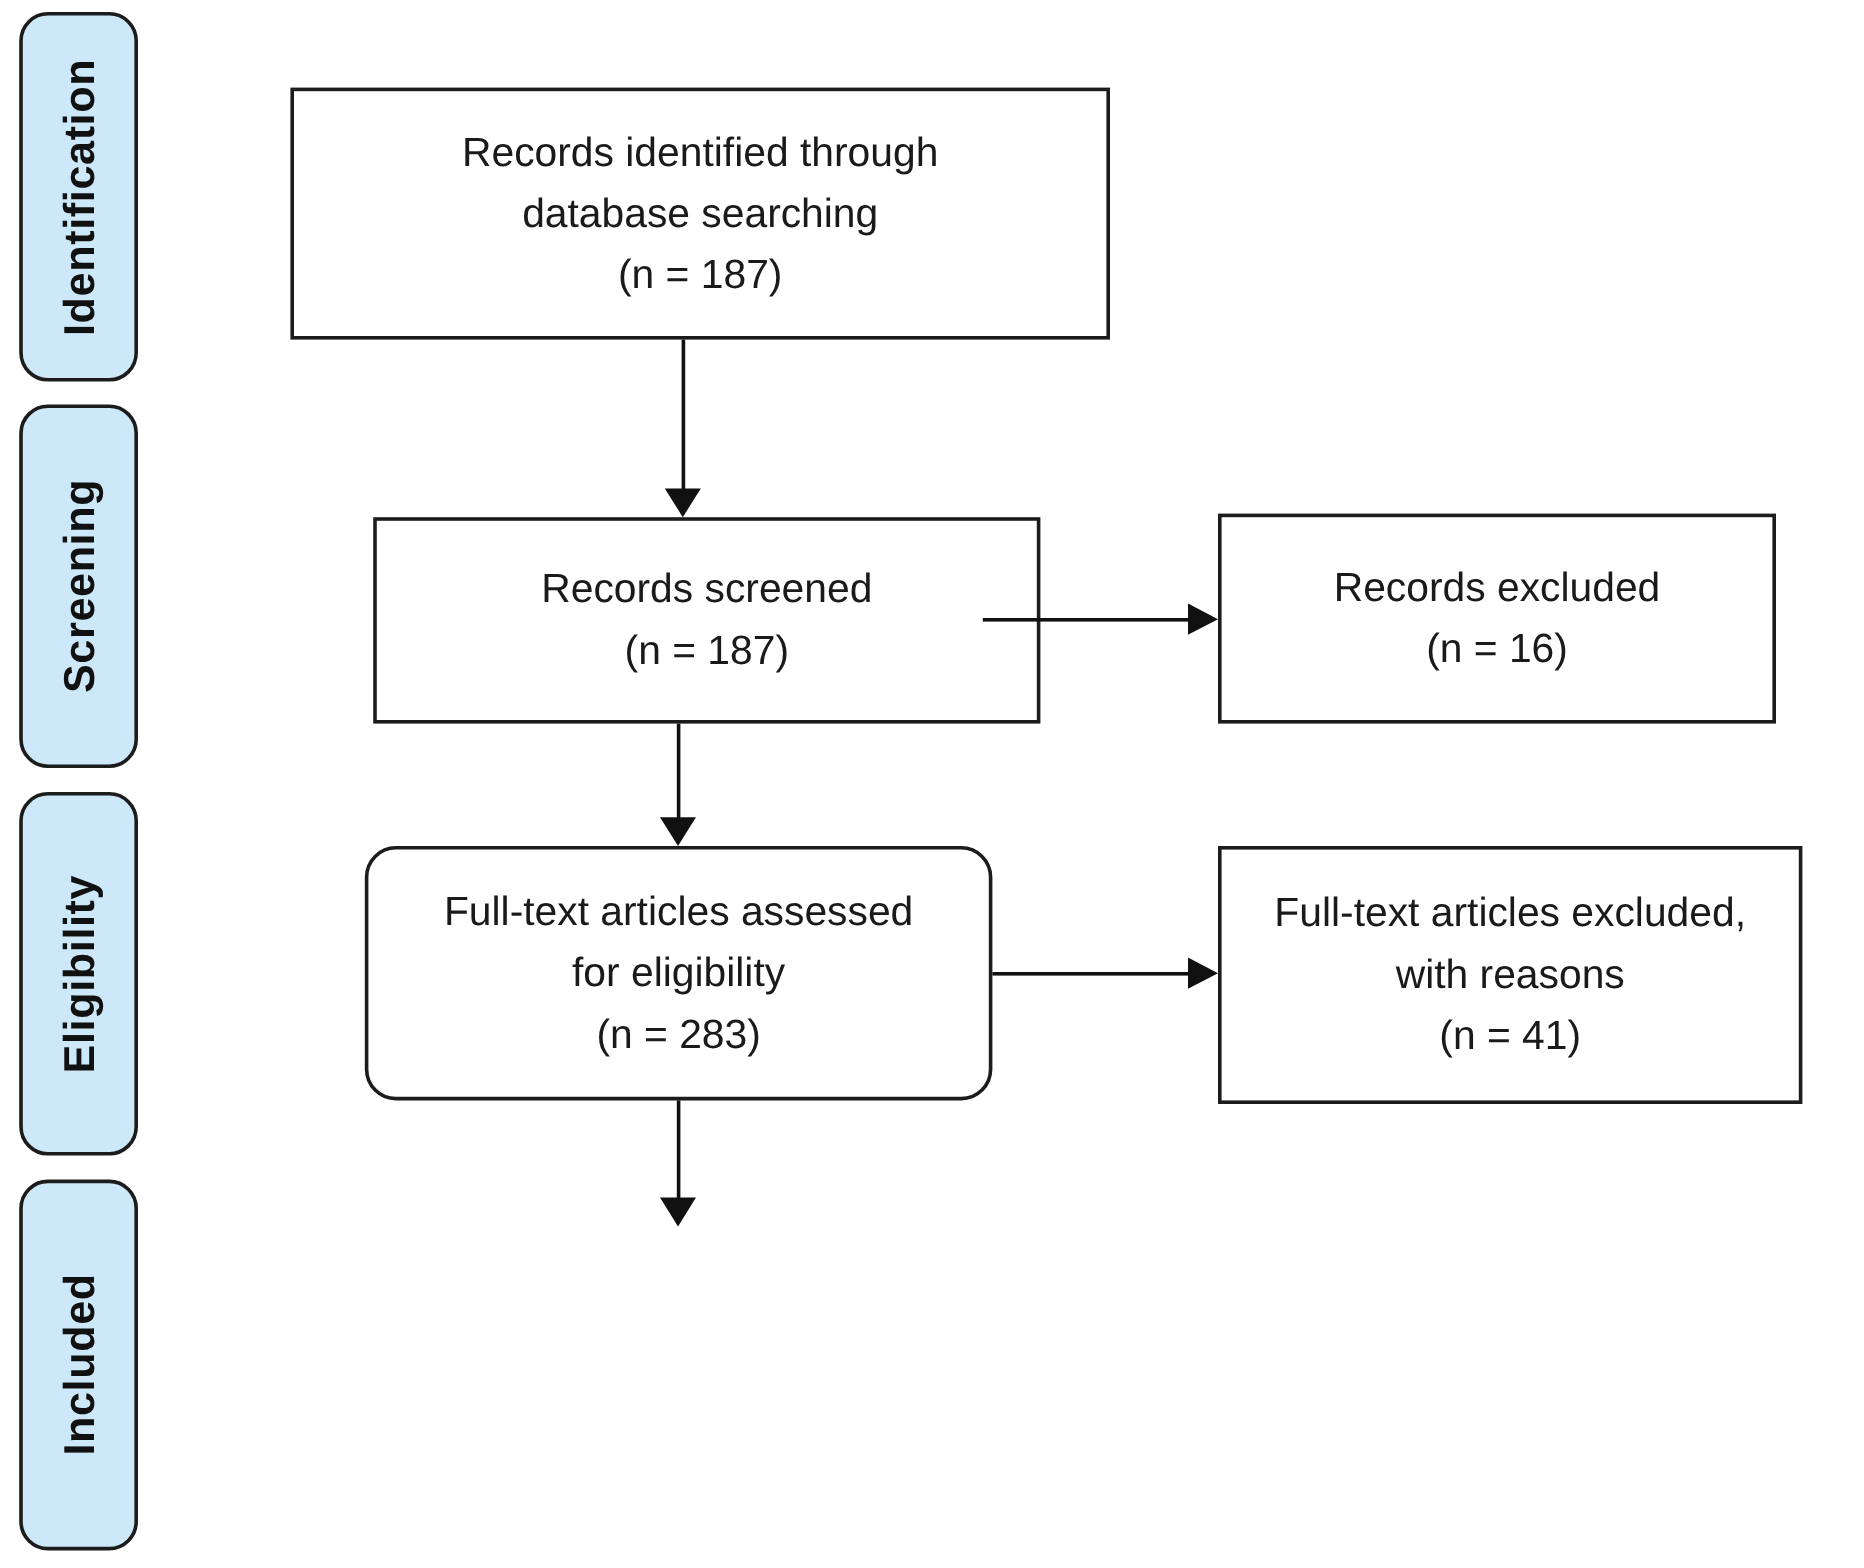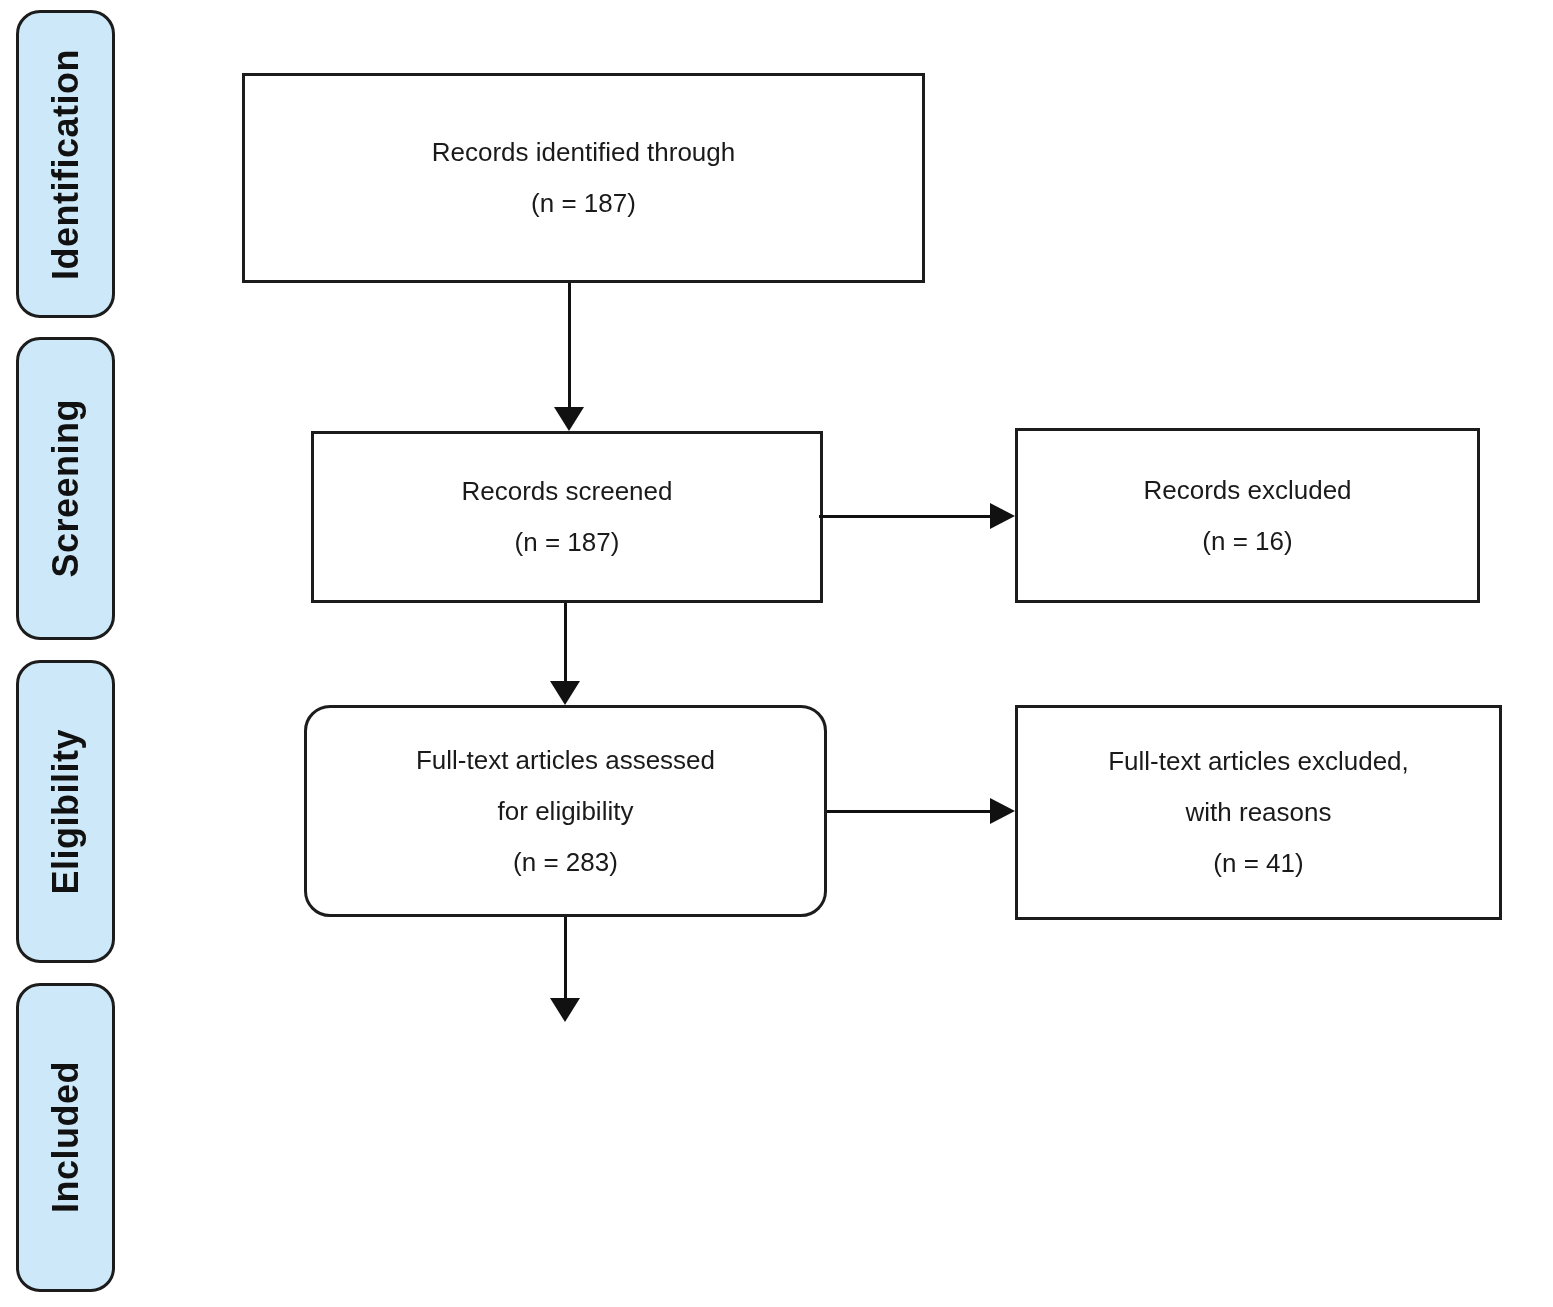--- a/index.html
+++ b/index.html
@@ -45,21 +45,21 @@
     background: #ffffff;
     border: 3px solid var(--line-color, #1c1c1c);
     box-sizing: border-box;
     display: flex;
     flex-direction: column;
     align-items: center;
     justify-content: center;
     text-align: center;
   }
   .bline {
-    font-size: 26px;
+    font-size: 34px;
     line-height: 51px;
     color: #1a1a1a;
     white-space: pre-wrap;
   }
 
   
   .vline, .hline {
     position: absolute;
     background: var(--arrow-color, #111111);
   }
@@ -93,24 +93,25 @@
   </div>
   <div class="stage" style="top:660px; height:303px;">
     <span class="stage-label">Eligibility</span>
   </div>
   <div class="stage" style="top:983px; height:309px;">
     <span class="stage-label">Included</span>
   </div>
 
   <div class="fbox" style="left:242px; top:73px; width:683px; height:210px;">
     <div class="bline">Records identified through</div>
+    <div class="bline">database searching</div>
     <div class="bline">(n = 187)</div>
   </div>
 
-  <div class="fbox" style="left:311px; top:431px; width:512px; height:172px;">
+  <div class="fbox" style="left:311px; top:431px; width:556px; height:172px;">
     <div class="bline">Records screened</div>
     <div class="bline">(n = 187)</div>
   </div>
 
   <div class="fbox" style="left:1015px; top:428px; width:465px; height:175px;">
     <div class="bline">Records excluded</div>
     <div class="bline">(n = 16)</div>
   </div>
 
   <div class="fbox" style="left:304px; top:705px; width:523px; height:212px;border-radius:26px;">

